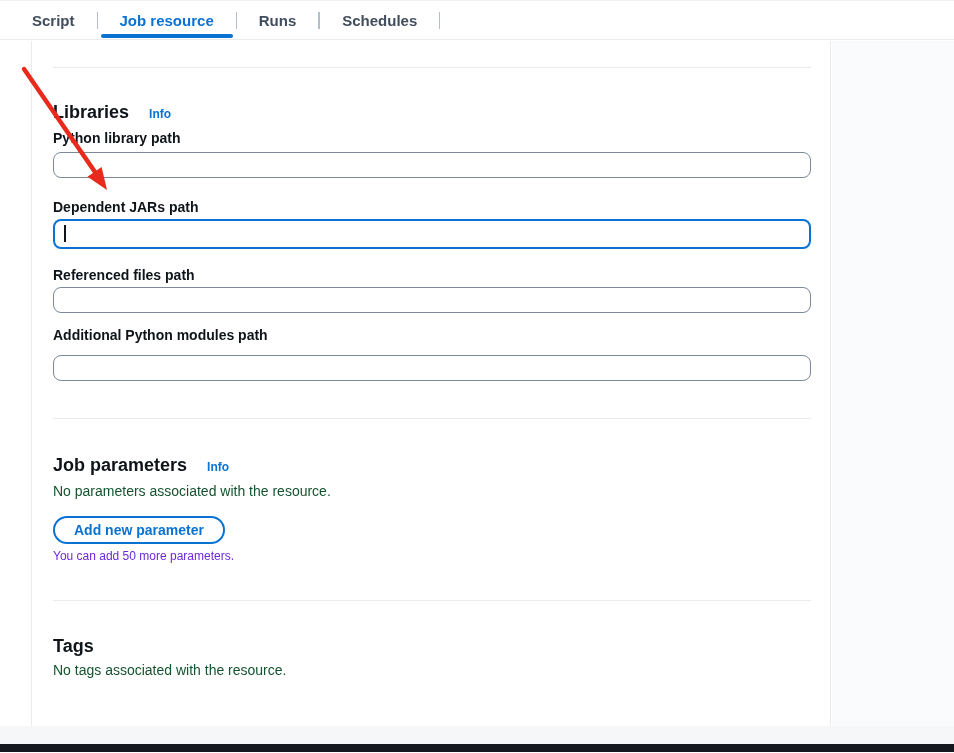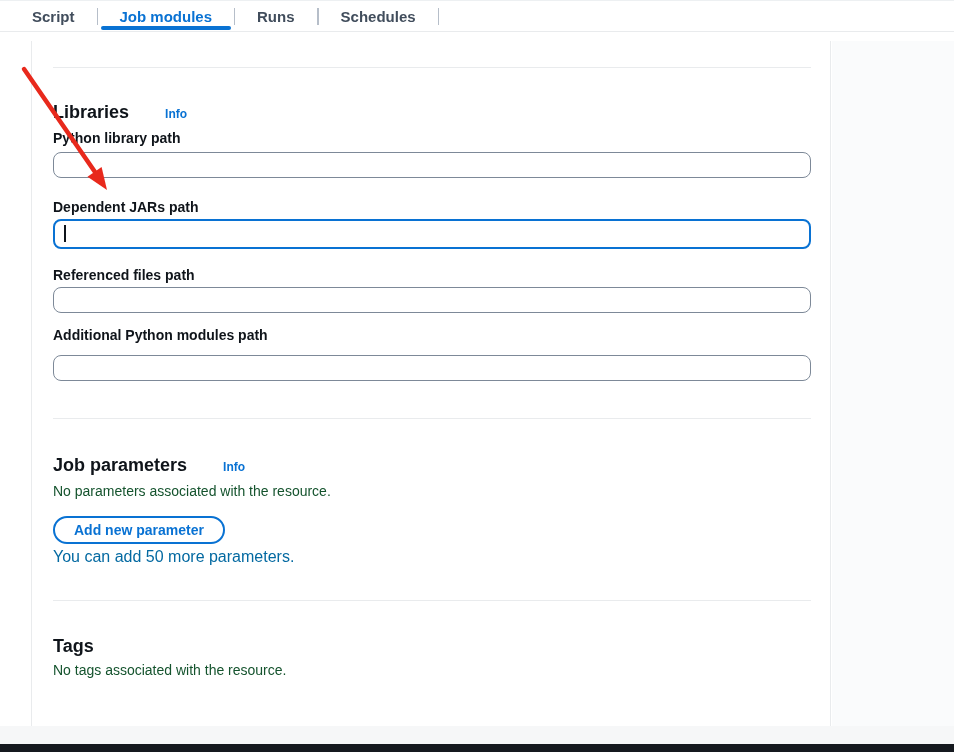--- a/index.html
+++ b/index.html
@@ -6,21 +6,21 @@
   html, body {
     width: 954px; height: 753px;
     background: #ffffff;
     font-family: "Liberation Sans", "DejaVu Sans", sans-serif;
     position: relative;
     overflow: hidden;
   }
 
   
   .tabbar {
-    position: absolute; left: 0; top: 0; width: 954px; height: 32px;
+    position: absolute; left: 0; top: 0; width: 954px; height: 40px;
     background: #ffffff;
     border-top: 1px solid #edf0f2;
     border-bottom: 1px solid #e9ebed;
     display: flex; align-items: stretch;
     padding-left: 10px;
   }
   .tab {
     position: relative;
     display: flex; align-items: center;
     padding: 0 22px;
@@ -65,21 +65,21 @@
     background: #15191f;
   }
 
   .divider {
     position: absolute; left: 21px; width: 758px; height: 1px;
     background: #e9ebed;
   }
 
   .section-heading {
     position: absolute; left: 21px;
-    display: flex; align-items: baseline; gap: 24px;
+    display: flex; align-items: baseline; gap: 8px;
     white-space: nowrap;
   }
   .section-heading h2 {
     font-size: 18px; font-weight: 700; color: #0f141a;
     line-height: 20px;
   }
   .info-link {
     font-size: 12px; font-weight: 700; color: #0972d3;
     text-decoration: none; cursor: pointer; padding-left: 12px;
   }
@@ -109,21 +109,21 @@
     background: #0f141a;
   }
 
   .body-text {
     position: absolute; left: 21px;
     font-size: 14px; color: #14532d; line-height: 18px;
     white-space: nowrap;
   }
   .small-text {
     position: absolute; left: 21px;
-    font-size: 16px; color: #0369a1; line-height: 15px;
+    font-size: 12px; color: #6d28d9; line-height: 15px;
     white-space: nowrap;
   }
 
   .pill-button {
     position: absolute; left: 21px; height: 28px;
     display: inline-flex; align-items: center;
     padding: 12px 19px;
     border: 2px solid #0972d3; border-radius: 20px;
     background: #ffffff;
     font-family: "Liberation Sans", "DejaVu Sans", sans-serif;
@@ -136,21 +136,21 @@
     width: 954px; height: 753px;
     pointer-events: none; z-index: 20;
   }
 </style>
 </head>
 <body>
 
 <nav class="tabbar">
   <div class="tab">Script</div>
   <div class="tab-sep"></div>
-  <div class="tab active">Job modules</div>
+  <div class="tab active">Job resource</div>
   <div class="tab-sep"></div>
   <div class="tab">Runs</div>
   <div class="tab-sep"></div>
   <div class="tab-sep"></div>
   <div class="tab">Schedules</div>
   <div class="tab-sep"></div>
 </nav>
 
 <div class="right-gutter"></div>
 <div class="bottom-strip"></div>

